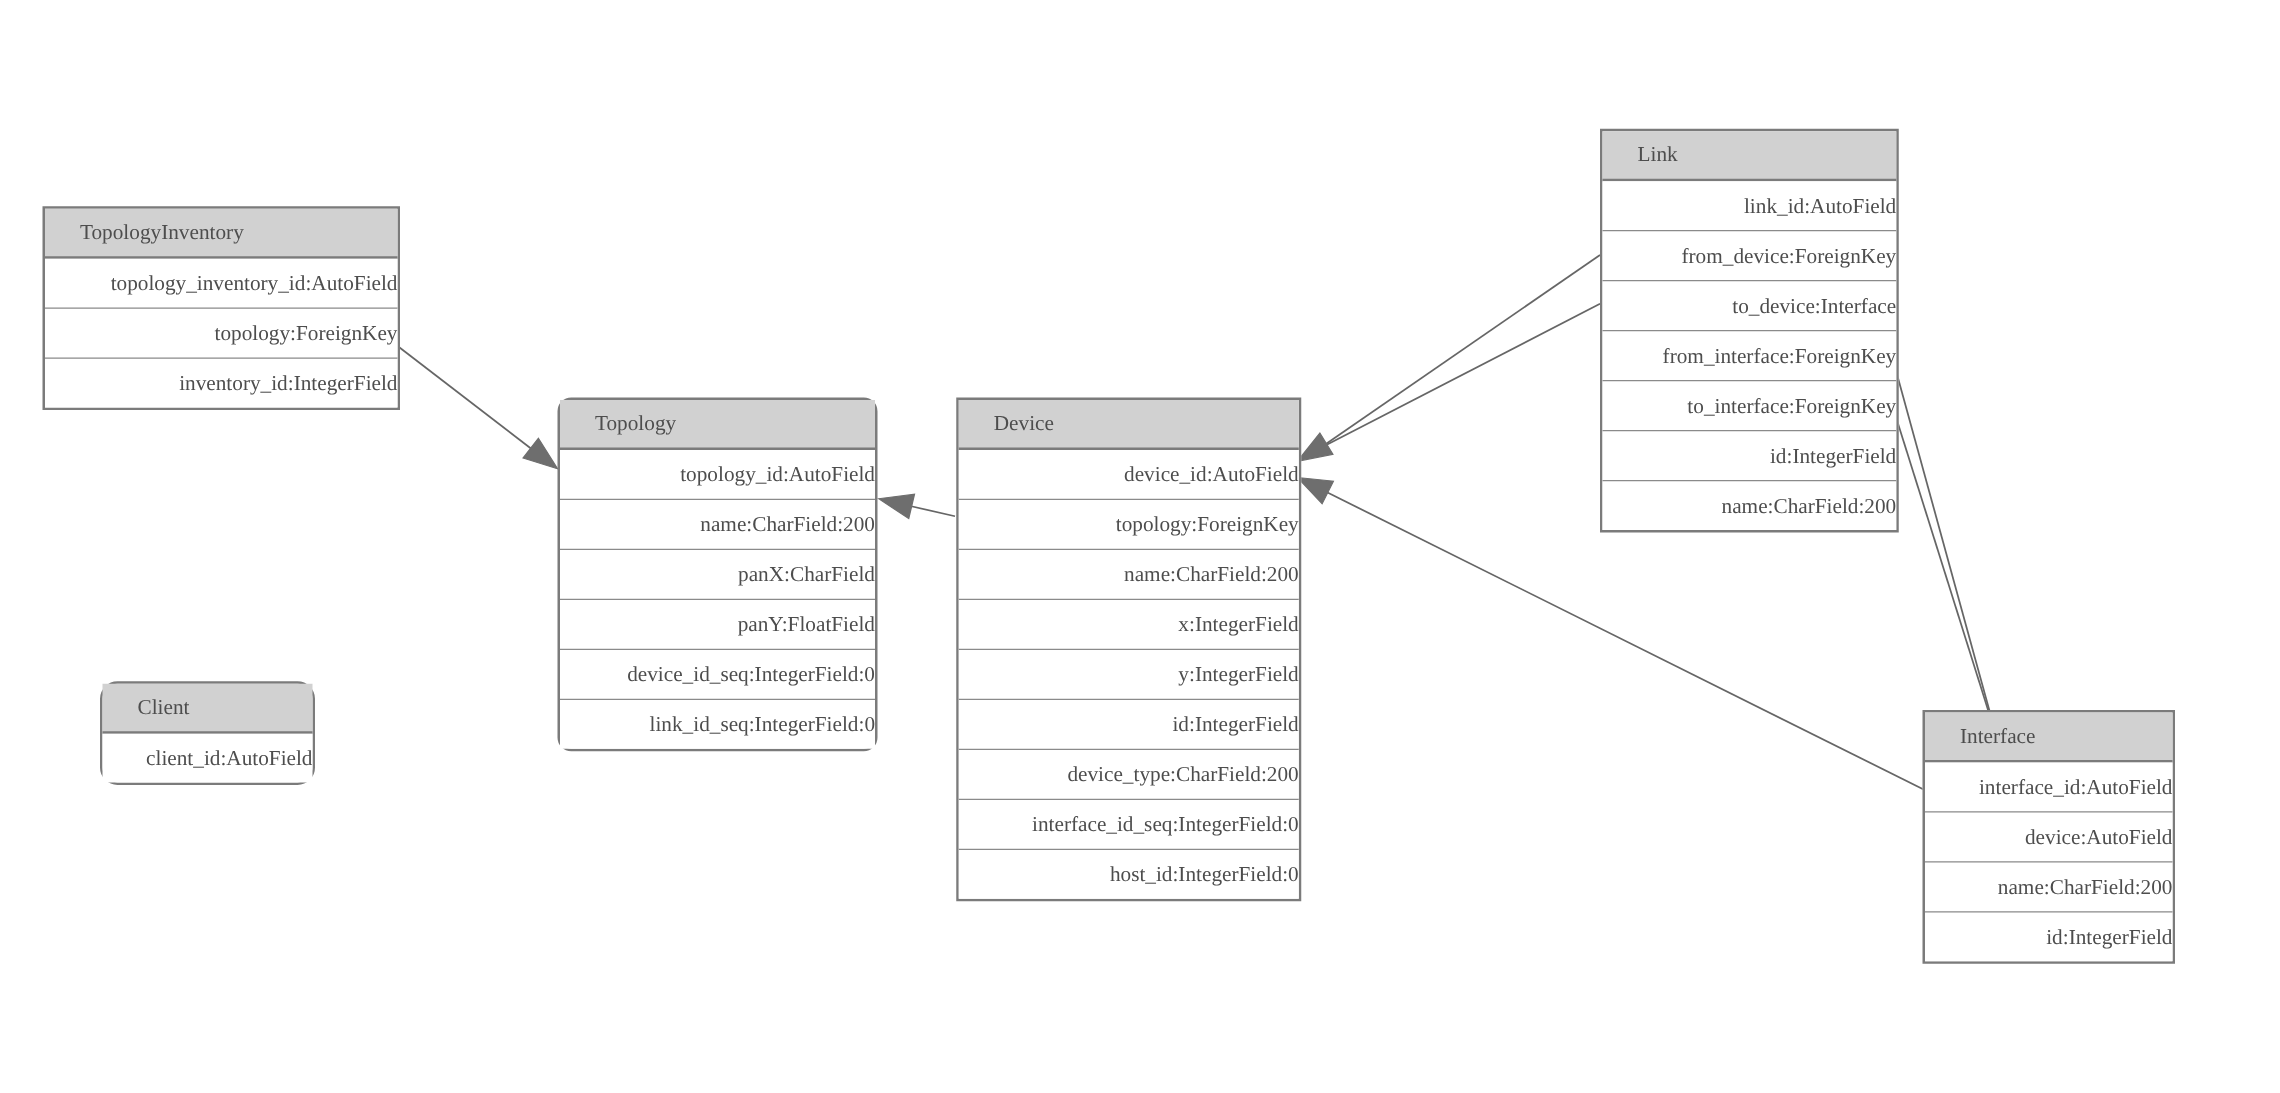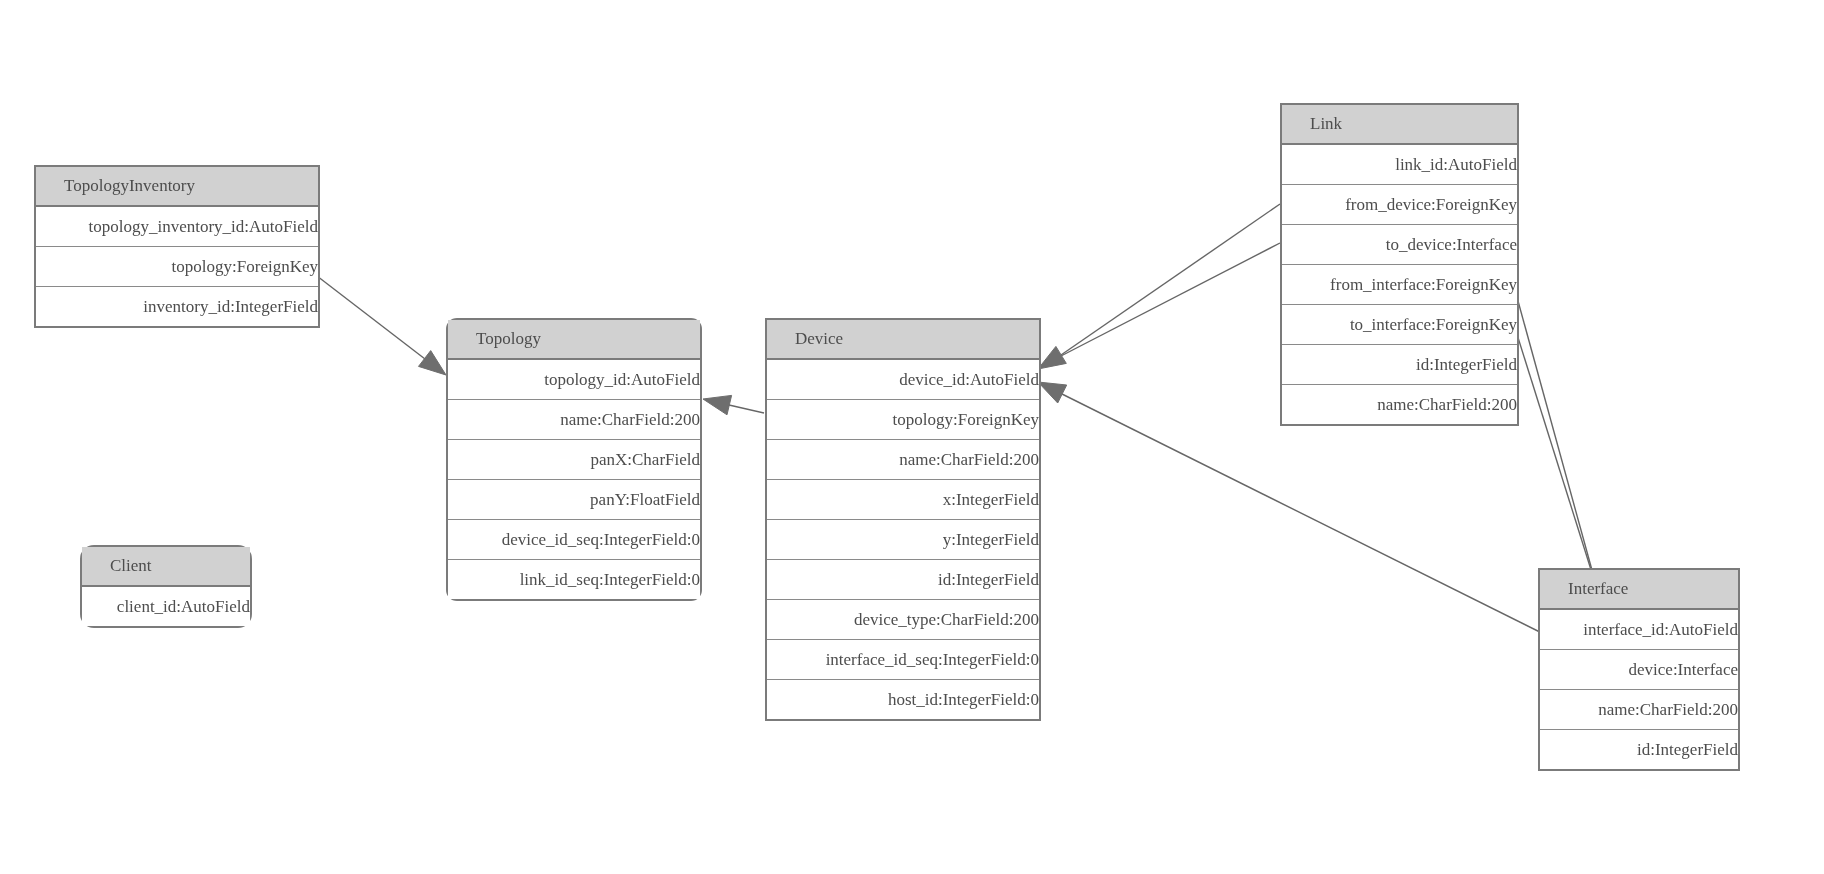--- a/index.html
+++ b/index.html
@@ -142,18 +142,18 @@
     <div class="entity-row"><span>to_interface:ForeignKey</span></div>
     <div class="entity-row"><span>id:IntegerField</span></div>
     <div class="entity-row"><span>name:CharField:200</span></div>
   </div>
 
   <div class="entity" style="left:1538px; top:568px; width:198px;">
     <div class="entity-header">
       <span>Interface</span>
     </div>
     <div class="entity-row"><span>interface_id:AutoField</span></div>
-    <div class="entity-row"><span>device:Interface</span></div>
+    <div class="entity-row"><span>device:AutoField</span></div>
     <div class="entity-row"><span>name:CharField:200</span></div>
     <div class="entity-row"><span>id:IntegerField</span></div>
   </div>
 
 </div>
 
 </body></html>

